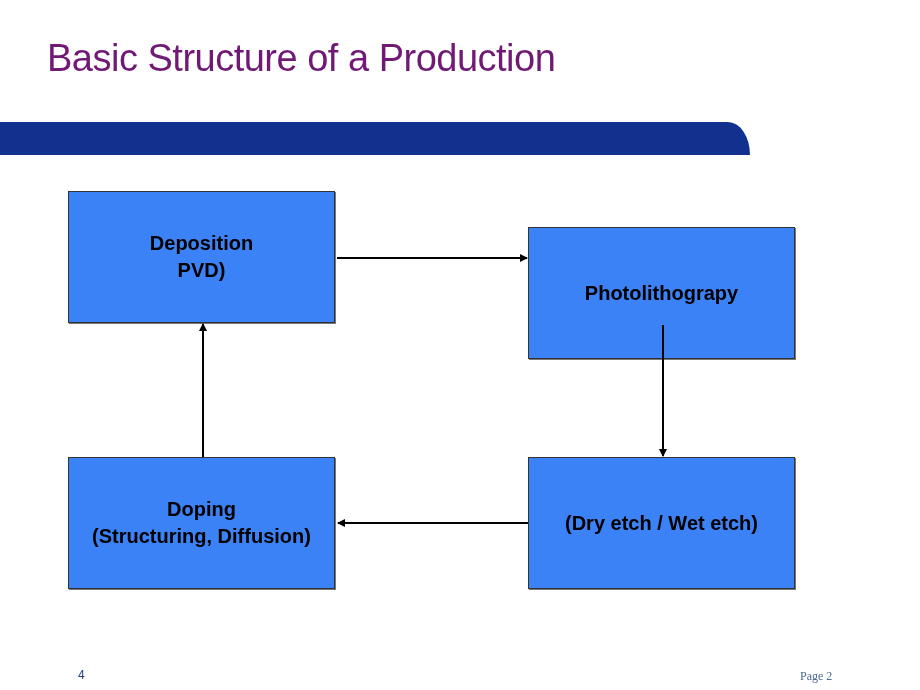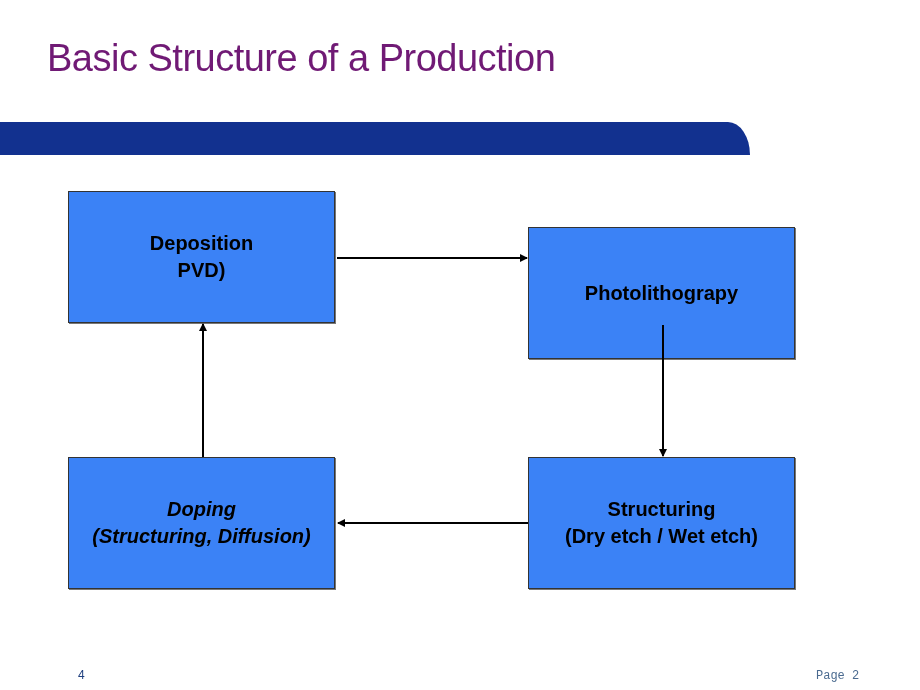--- a/index.html
+++ b/index.html
@@ -49,21 +49,21 @@
       justify-content: center;
       text-align: center;
       font-weight: bold;
       font-size: 20px;
       line-height: 27px;
       color: #000000;
       box-shadow: 1px 1px 0 #777;
     }
     .box-deposition { left: 68px; top: 191px; }
     .box-photo { left: 528px; top: 191px; margin-top: 36px; }
-    .box-doping { left: 68px; top: 457px; font-style: italic; }
+    .box-doping { left: 68px; top: 457px; }
     .box-struct { left: 528px; top: 457px; }
     .box-line { display: block; white-space: nowrap; }
 
     svg.arrows {
       position: absolute;
       left: 0;
       top: 0;
       width: 920px;
       height: 690px;
       pointer-events: none;
@@ -75,22 +75,21 @@
       font-size: 12px;
       color: #1f3f7f;
       font-family: "Liberation Sans", sans-serif;
     }
     .footer-page {
       position: absolute;
       left: 800px;
       top: 669px;
       font-size: 12px;
       color: #4a6a8f;
-      font-family: Liberation Mono, monospace;
-      margin-left: 16px;
+      font-family: Liberation Serif, serif;
     }
   </style>
 </head>
 <body>
 
 <div class="title">
   <div>Basic Structure of a Production</div>
 </div>
 
 <div class="banner"></div>
@@ -98,21 +97,20 @@
 <div class="box box-deposition">
   <span class="box-line">Deposition</span>
   <span class="box-line">PVD)</span>
 </div>
 
 <div class="box box-photo">
   <span class="box-line">Photolithograpy</span>
 </div>
 
 <div class="box box-struct">
-  <span class="box-line">Structuring</span>
   <span class="box-line">(Dry etch / Wet etch)</span>
 </div>
 
 <div class="box box-doping">
   <span class="box-line">Doping</span>
   <span class="box-line">(Structuring, Diffusion)</span>
 </div>
 
 <svg class="arrows" viewBox="0 0 920 690">
   <defs>

